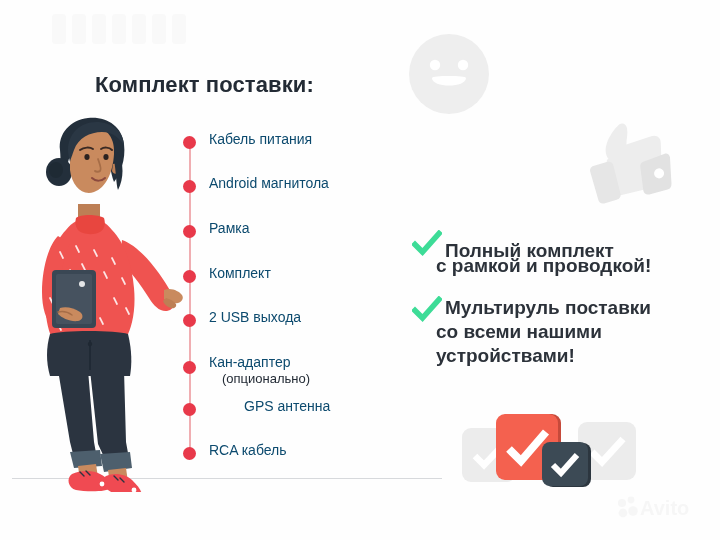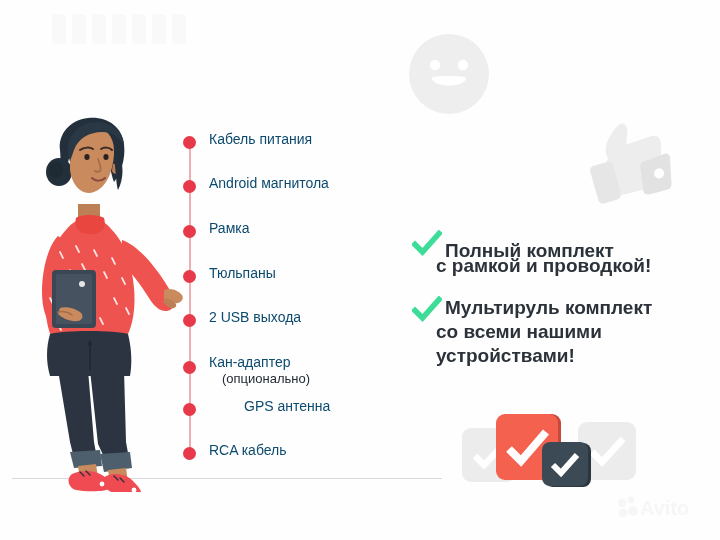--- a/index.html
+++ b/index.html
@@ -151,20 +151,21 @@
 
   <svg class="deco" id="thumb" viewBox="0 0 104 100">
     <g transform="rotate(-12 52 50)">
       <path d="M36 44c-3-4-2-11 1-16 4-7 11-13 16-16 4-2 7 1 7 5 0 6-3 11-4 16l26-3c6-.7 9 3.5 8 8.5l-6 34c-.9 5-4 8-9 8l-34 1c-4 .1-7-2-7-6l-1-27c0-4 1-6 3-5z" fill="#ededed"></path>
       <path d="M20 47l14-1c3 0 5 2 5 5l1 29c0 3-2 5-5 5l-13 1c-3 0-5-2-5-5l-2-29c0-3 2-5 5-5z" fill="#e6e6e6"></path>
       <path d="M71 53l20-3c3-.4 5 1.5 5 4.5l-4 26c-.5 3-2 5-5 5l-19 1c-3 .1-5-2-5-5l2-24c.2-2.5 2-4.2 6-4.5z" fill="#e2e2e2"></path>
       <circle cx="82" cy="68" r="5" fill="#ffffff"></circle>
     </g>
   </svg>
 
+  <div id="title">Комплект поставки:</div>
 
   <div id="timeline">
     <div id="timeline-rail"></div>
 
     <div class="tl-item" style="top:0px;">
       <span class="tl-dot" style="top:4px;"></span>
       <span class="tl-label" style="top:0px;">Кабель питания</span>
     </div>
 
     <div class="tl-item" style="top:44px;">
@@ -172,21 +173,21 @@
       <span class="tl-label" style="top:0px;">Android магнитола</span>
     </div>
 
     <div class="tl-item" style="top:89px;">
       <span class="tl-dot" style="top:4px;"></span>
       <span class="tl-label" style="top:0px;">Рамка</span>
     </div>
 
     <div class="tl-item" style="top:134px;">
       <span class="tl-dot" style="top:4px;"></span>
-      <span class="tl-label" style="top:0px;">Тюльпаны</span>
+      <span class="tl-label" style="top:0px;">Комплект</span>
     </div>
 
     <div class="tl-item" style="top:178px;">
       <span class="tl-dot" style="top:4px;"></span>
       <span class="tl-label" style="top:0px;">2 USB выхода</span>
     </div>
 
     <div class="tl-item" style="top:215px;">
       <span class="tl-dot" style="top:14px;"></span>
       <span class="tl-label" style="top:8px;">Кан-адаптер</span>
@@ -209,21 +210,21 @@
       <path d="M3 14.5 L10.5 22 L27 3.5" stroke="#3ddc97" stroke-width="5.6" fill="none" stroke-linecap="square" stroke-linejoin="miter"></path>
     </svg>
     <div class="check-text" style="top:0px;margin-top:9px;">Полный комплект</div>
     <div class="check-text" style="top:24px; left:24px;">с рамкой и проводкой!</div>
   </div>
 
   <div class="check-block" id="check-2">
     <svg class="check-ico" viewBox="0 0 30 28">
       <path d="M3 14.5 L10.5 22 L27 3.5" stroke="#3ddc97" stroke-width="5.6" fill="none" stroke-linecap="square" stroke-linejoin="miter"></path>
     </svg>
-    <div class="check-text" style="top:0px;">Мультируль комплект</div>
+    <div class="check-text" style="top:0px;">Мультируль поставки</div>
     <div class="check-text" style="top:24px; left:24px;">со всеми нашими</div>
     <div class="check-text" style="top:48px; left:24px;">устройствами!</div>
   </div>
 
   <div id="cards">
     <div class="card" id="card-gray-l">
       <svg width="54" height="54" viewBox="0 0 54 54">
         <path d="M13 28 L22 37 L41 17" stroke="#ffffff" stroke-width="6.5" fill="none" stroke-linecap="butt" stroke-linejoin="miter"></path>
       </svg>
     </div>

